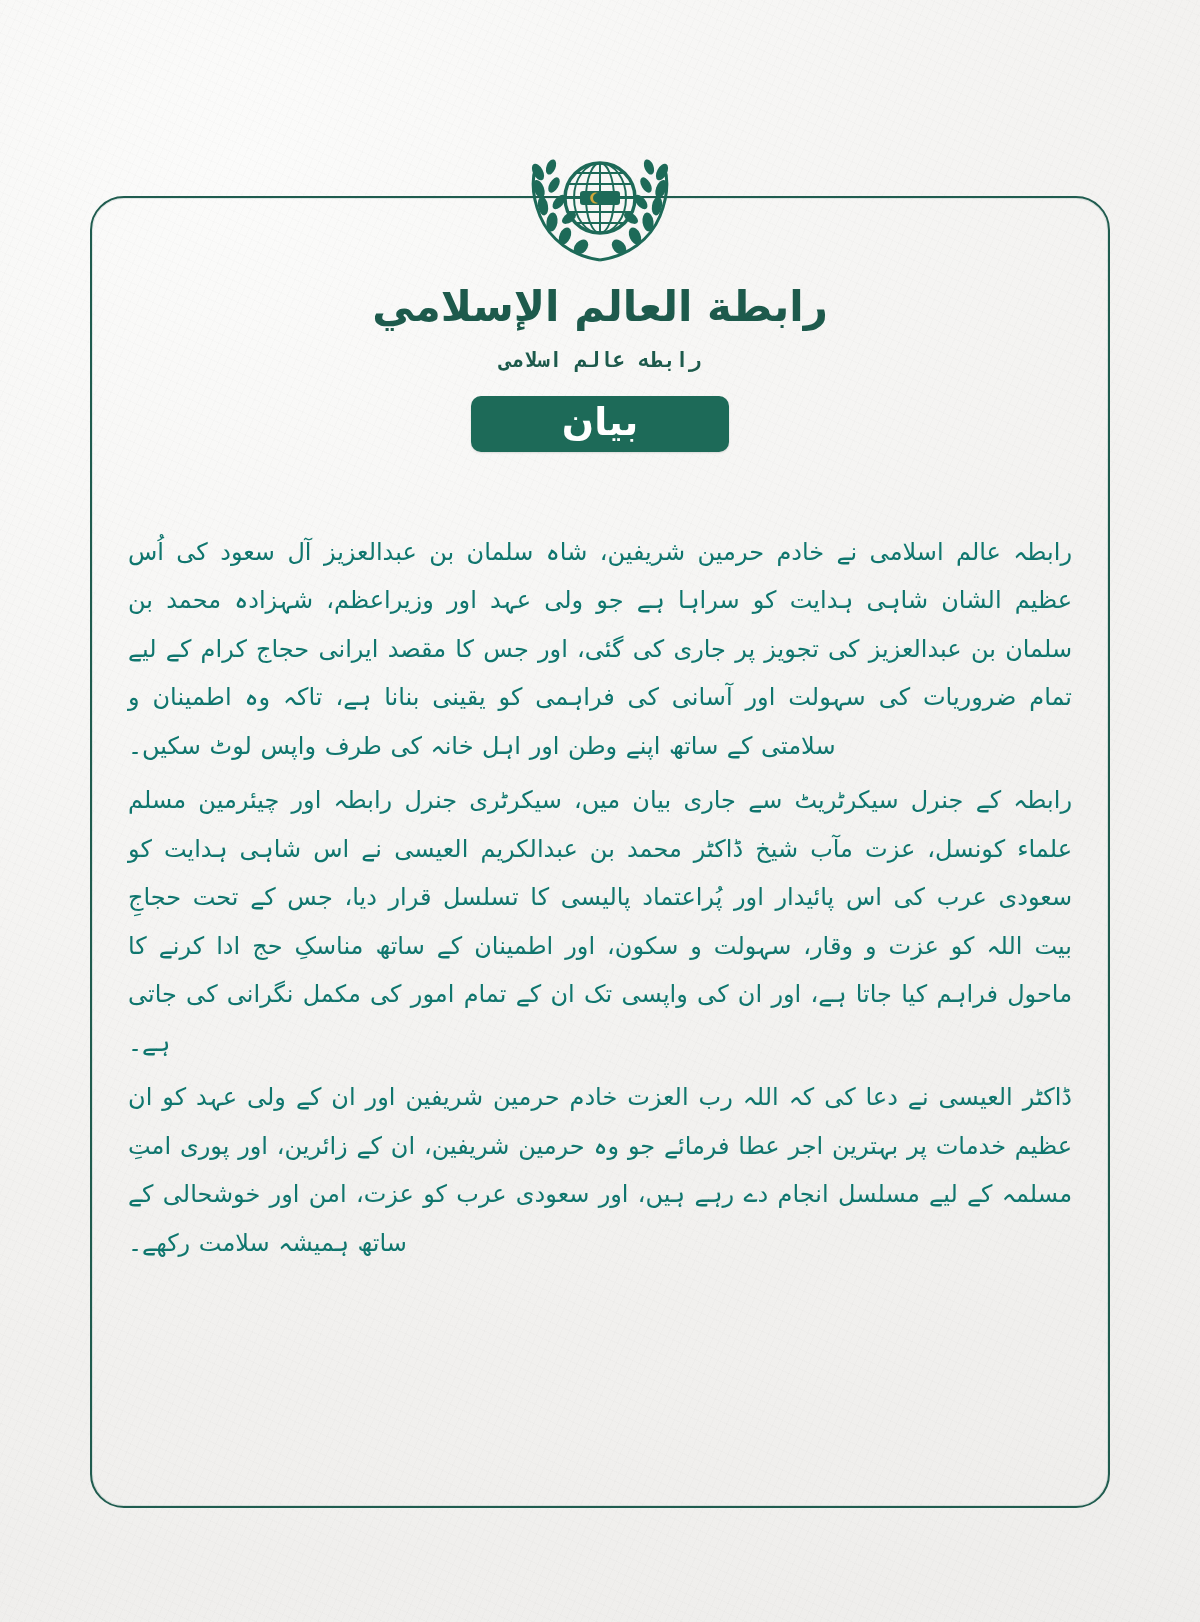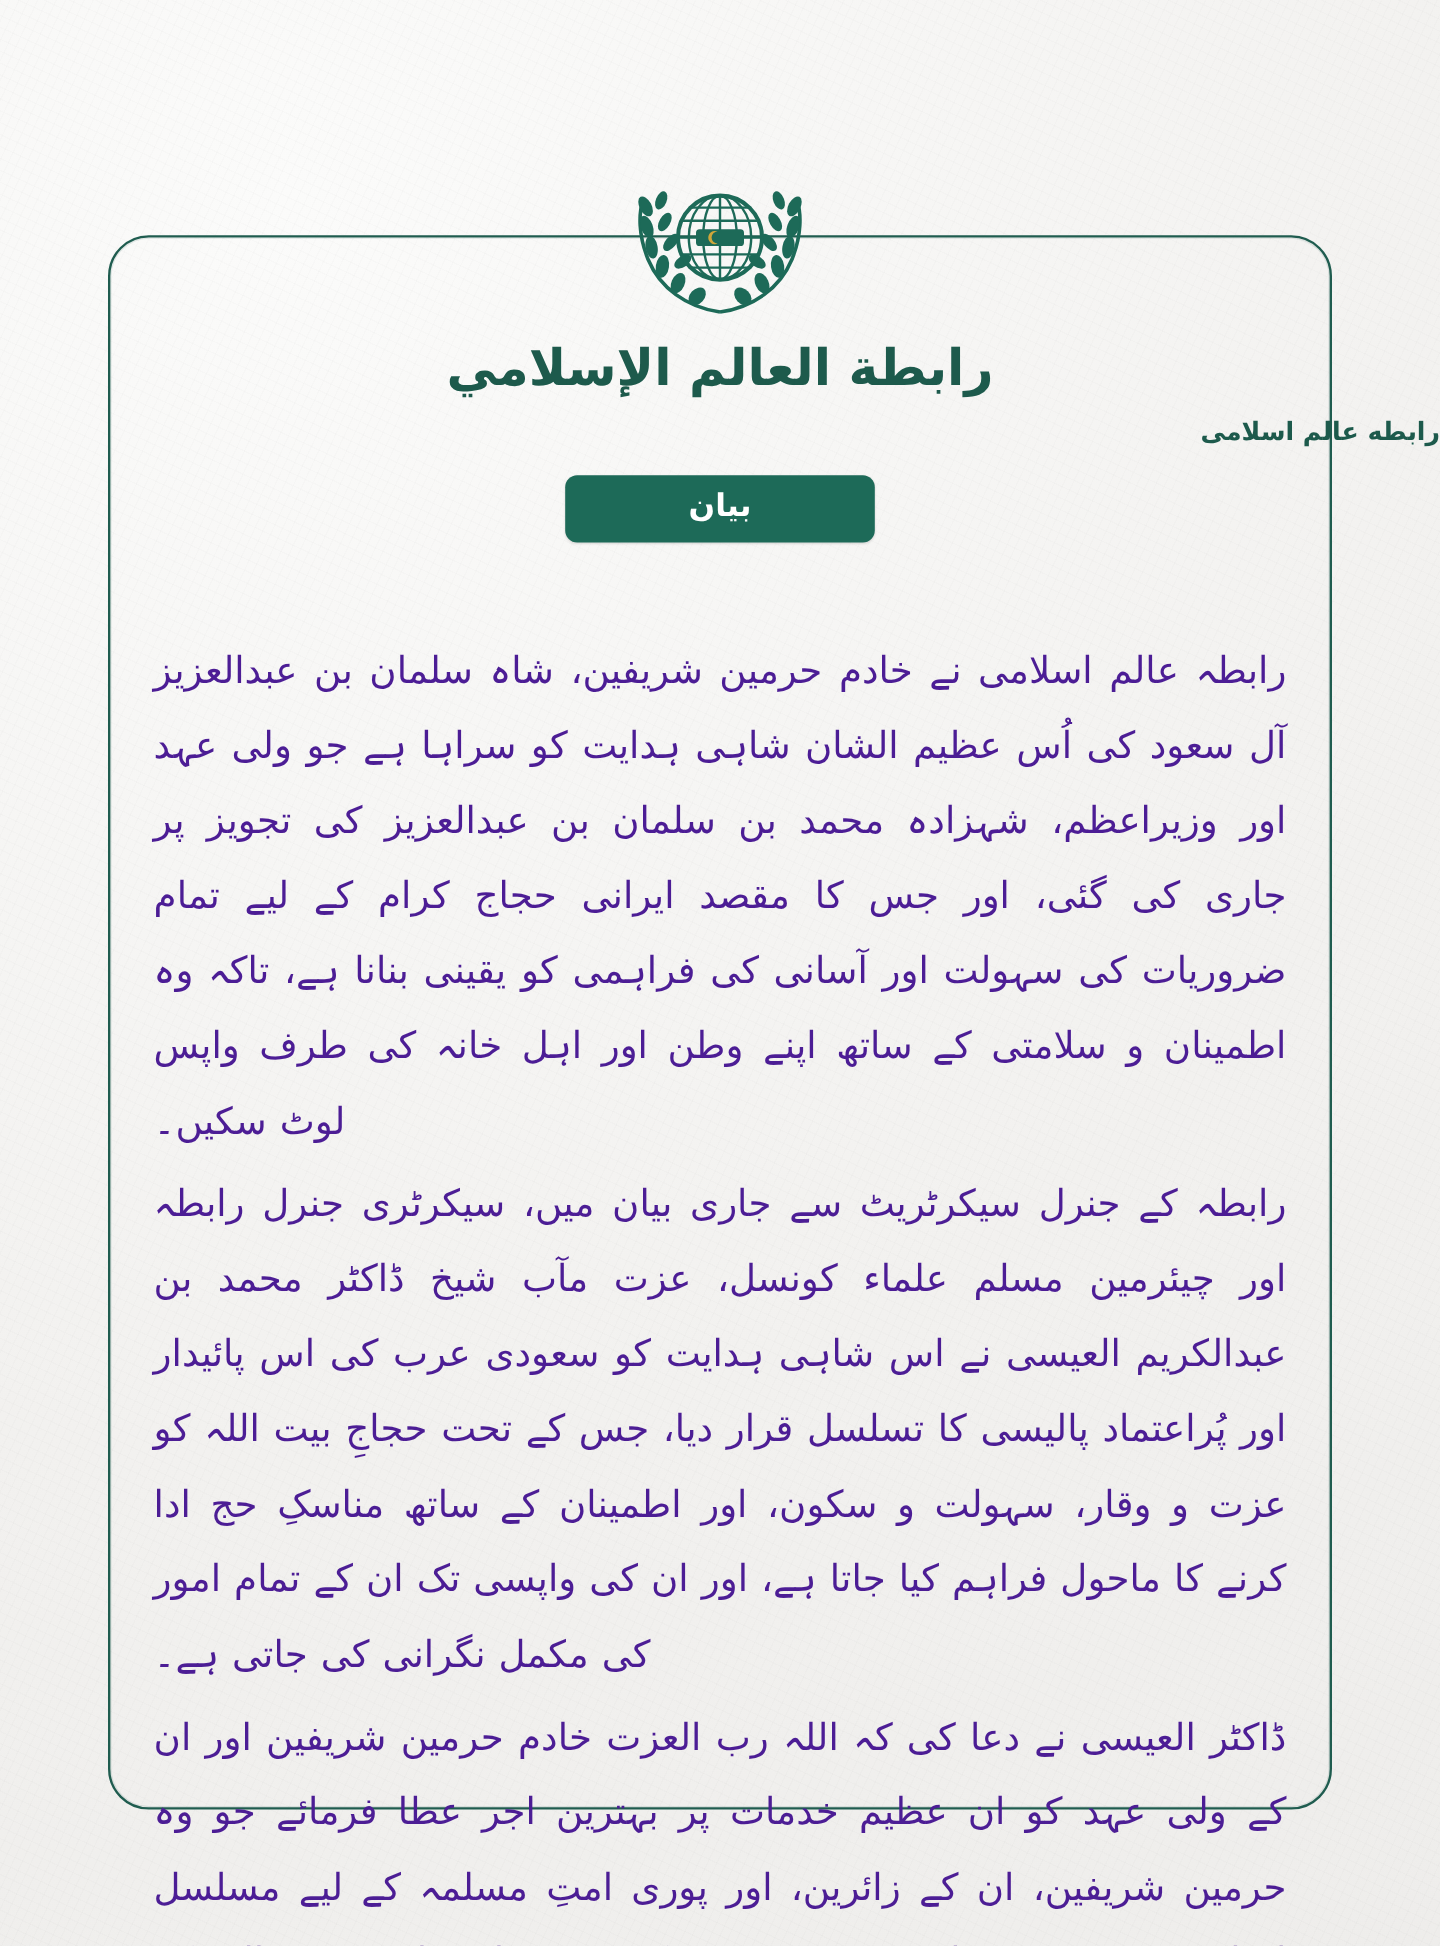--- a/index.html
+++ b/index.html
@@ -72,46 +72,47 @@
     color: #1d5a4c;
     letter-spacing: 0px;
     line-height: 1.2;
     direction: rtl;
   }
   .wordmark-ar-small {
     position: absolute;
     left: 0;
     right: 0;
     top: 348px;
-    text-align: right;
+    text-align: center;
     font-size: 21px;
     font-weight: 600;
     color: #1d5a4c;
     letter-spacing: 3px;
     direction: rtl;
+    font-family: Liberation Mono, monospace;
   }
 
   
   .badge {
     position: absolute;
     left: 50%;
     transform: translateX(-50%);
     top: 396px;
     width: 258px;
     height: 56px;
     background: #1d6a58;
     border-radius: 10px 10px 10px 10px;
     display: flex;
     align-items: center;
     justify-content: center;
     box-shadow: 0 1px 2px rgba(0,0,0,0.12);
   }
   .badge span {
     color: #ffffff;
-    font-size: 26px;
+    font-size: 38px;
     font-weight: 700;
     direction: rtl;
     line-height: 1;
     padding-bottom: 4px;
   }
 
   
   .content {
     position: absolute;
     left: 128px;
@@ -123,24 +124,24 @@
     color: #141414;
   }
   .salutation {
     text-align: right;
     font-size: 25px;
     line-height: 1.9;
     margin-bottom: 6px;
     color: #111;
   }
   .para {
-    font-size: 31px;
+    font-size: 24px;
     line-height: 2.02;
     margin: 0 0 6px 0;
-    color: #4c1d95;
+    color: #0f766e;
     text-align: justify;
     text-align-last: left;
     word-spacing: 1px;
   }
 </style>
 </head>
 <body>
 
 <div class="paper"></div>
 

